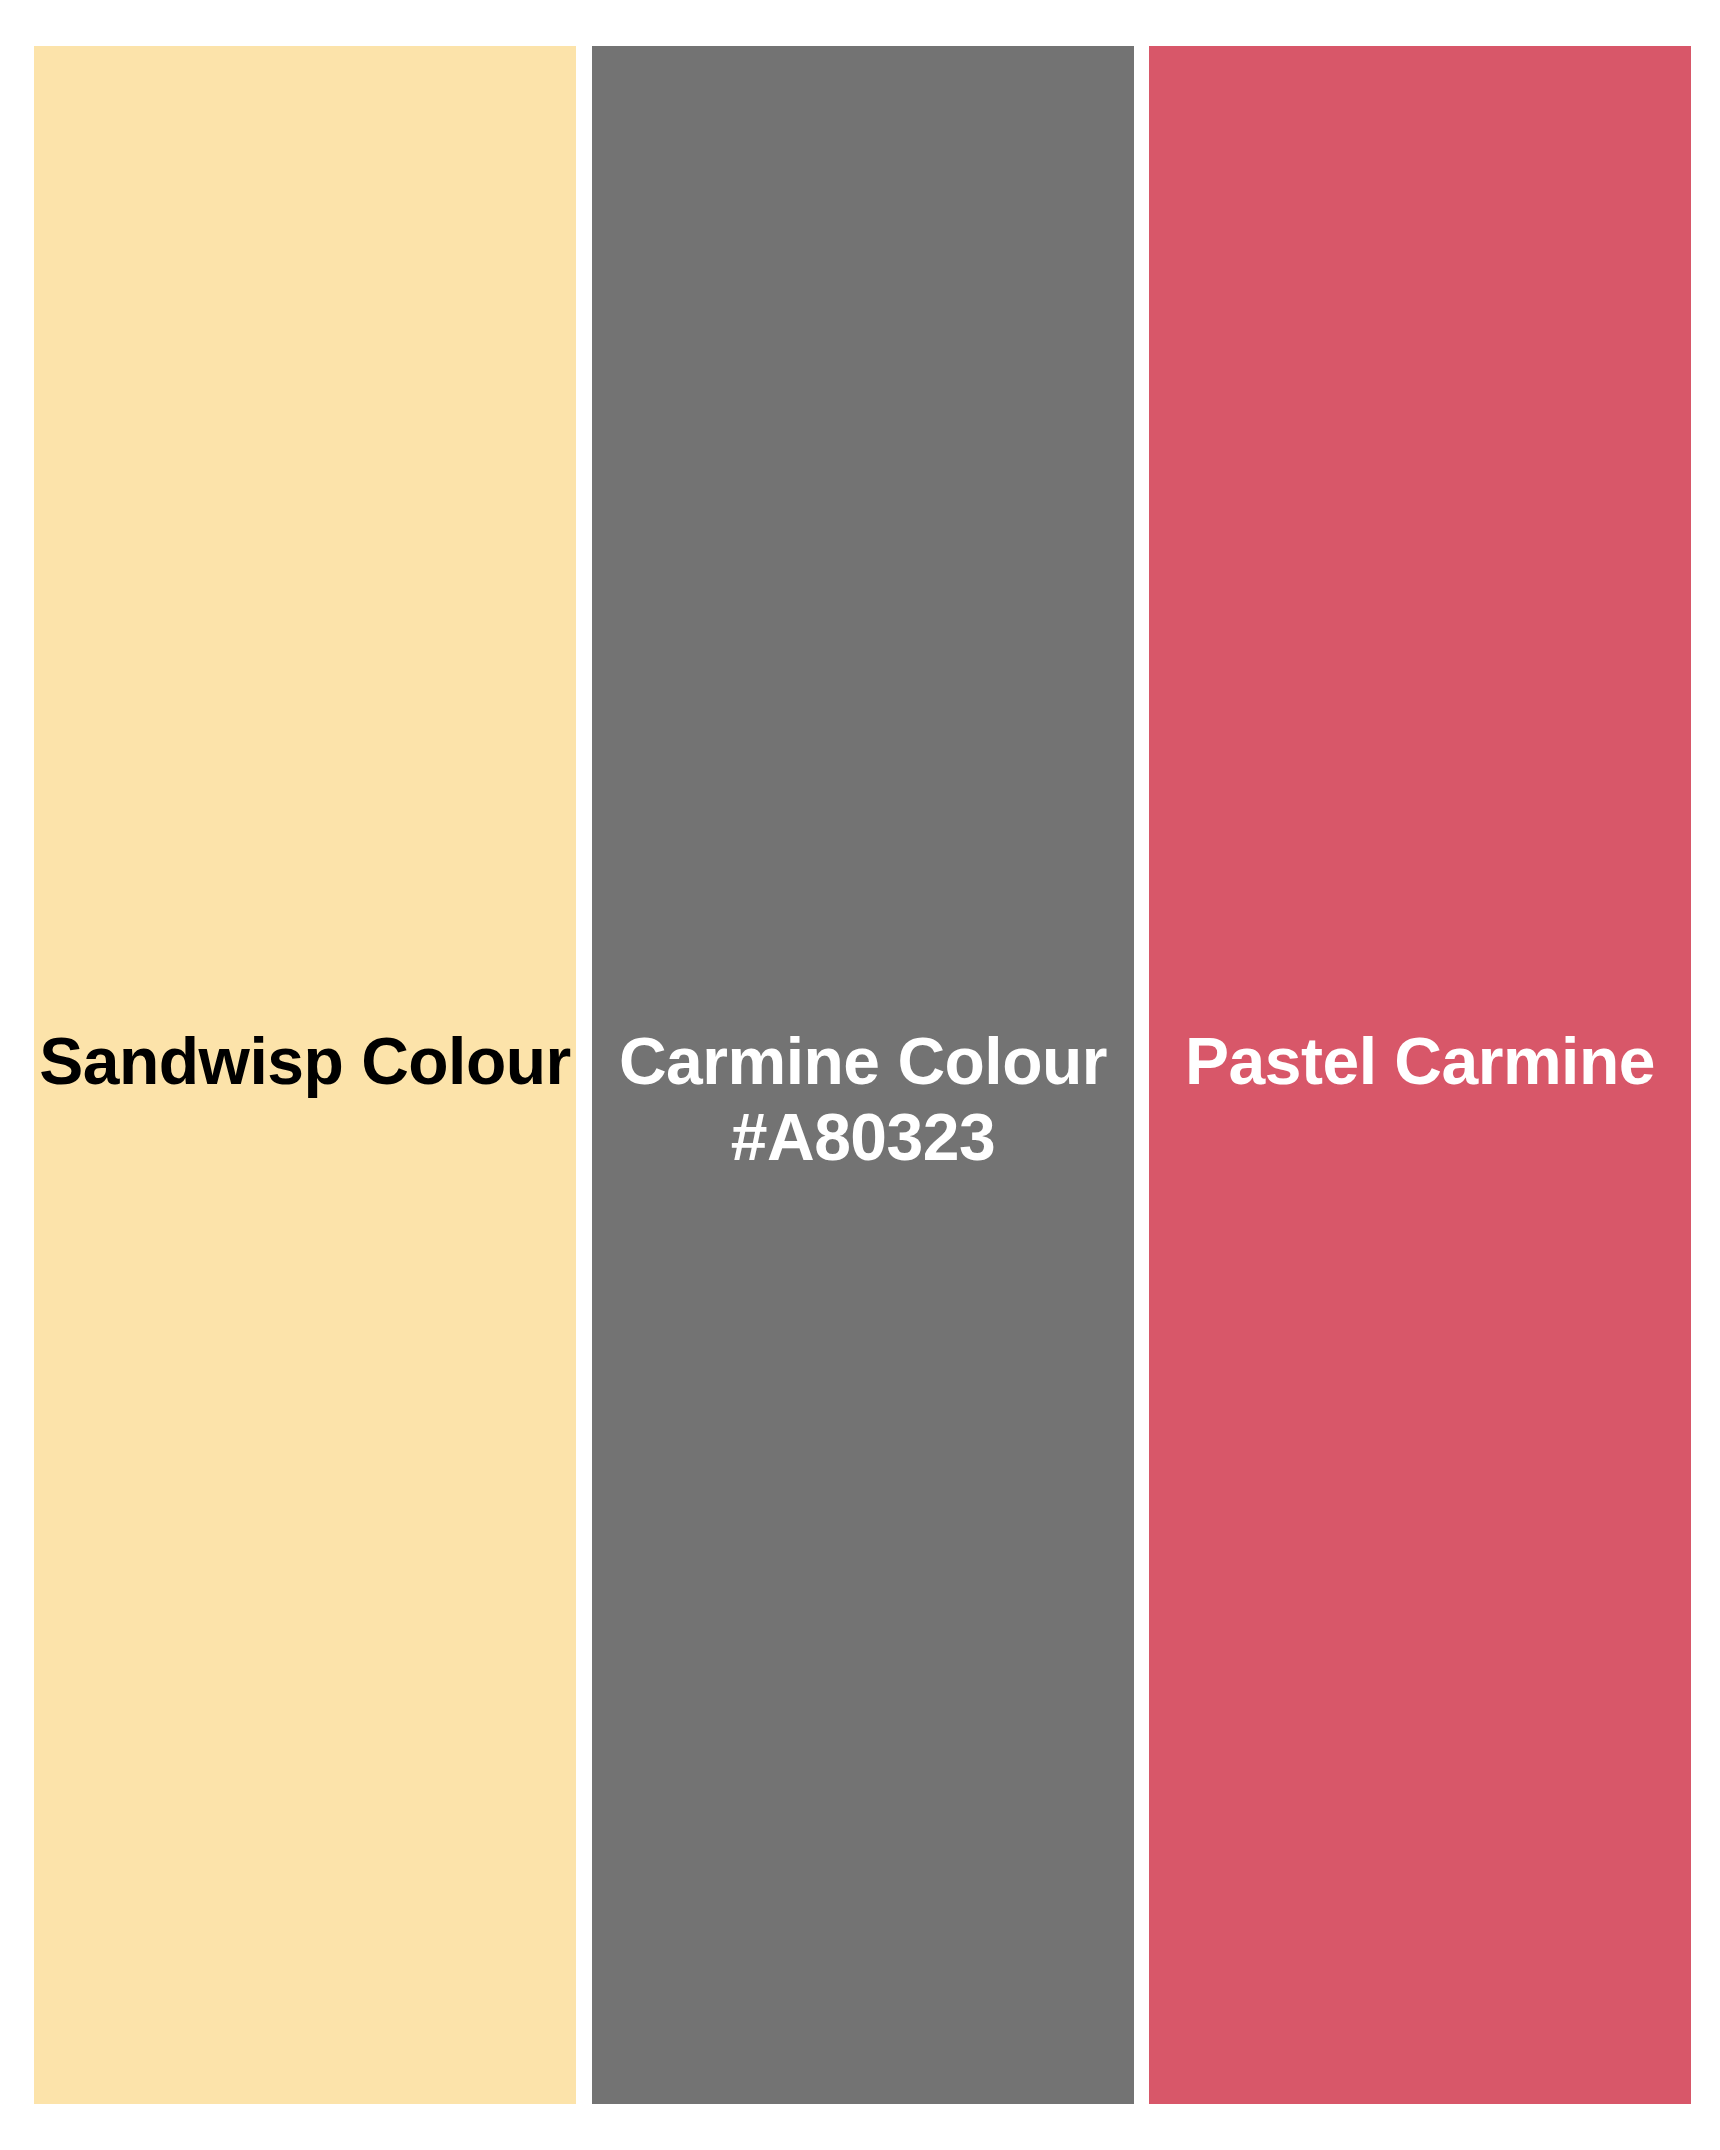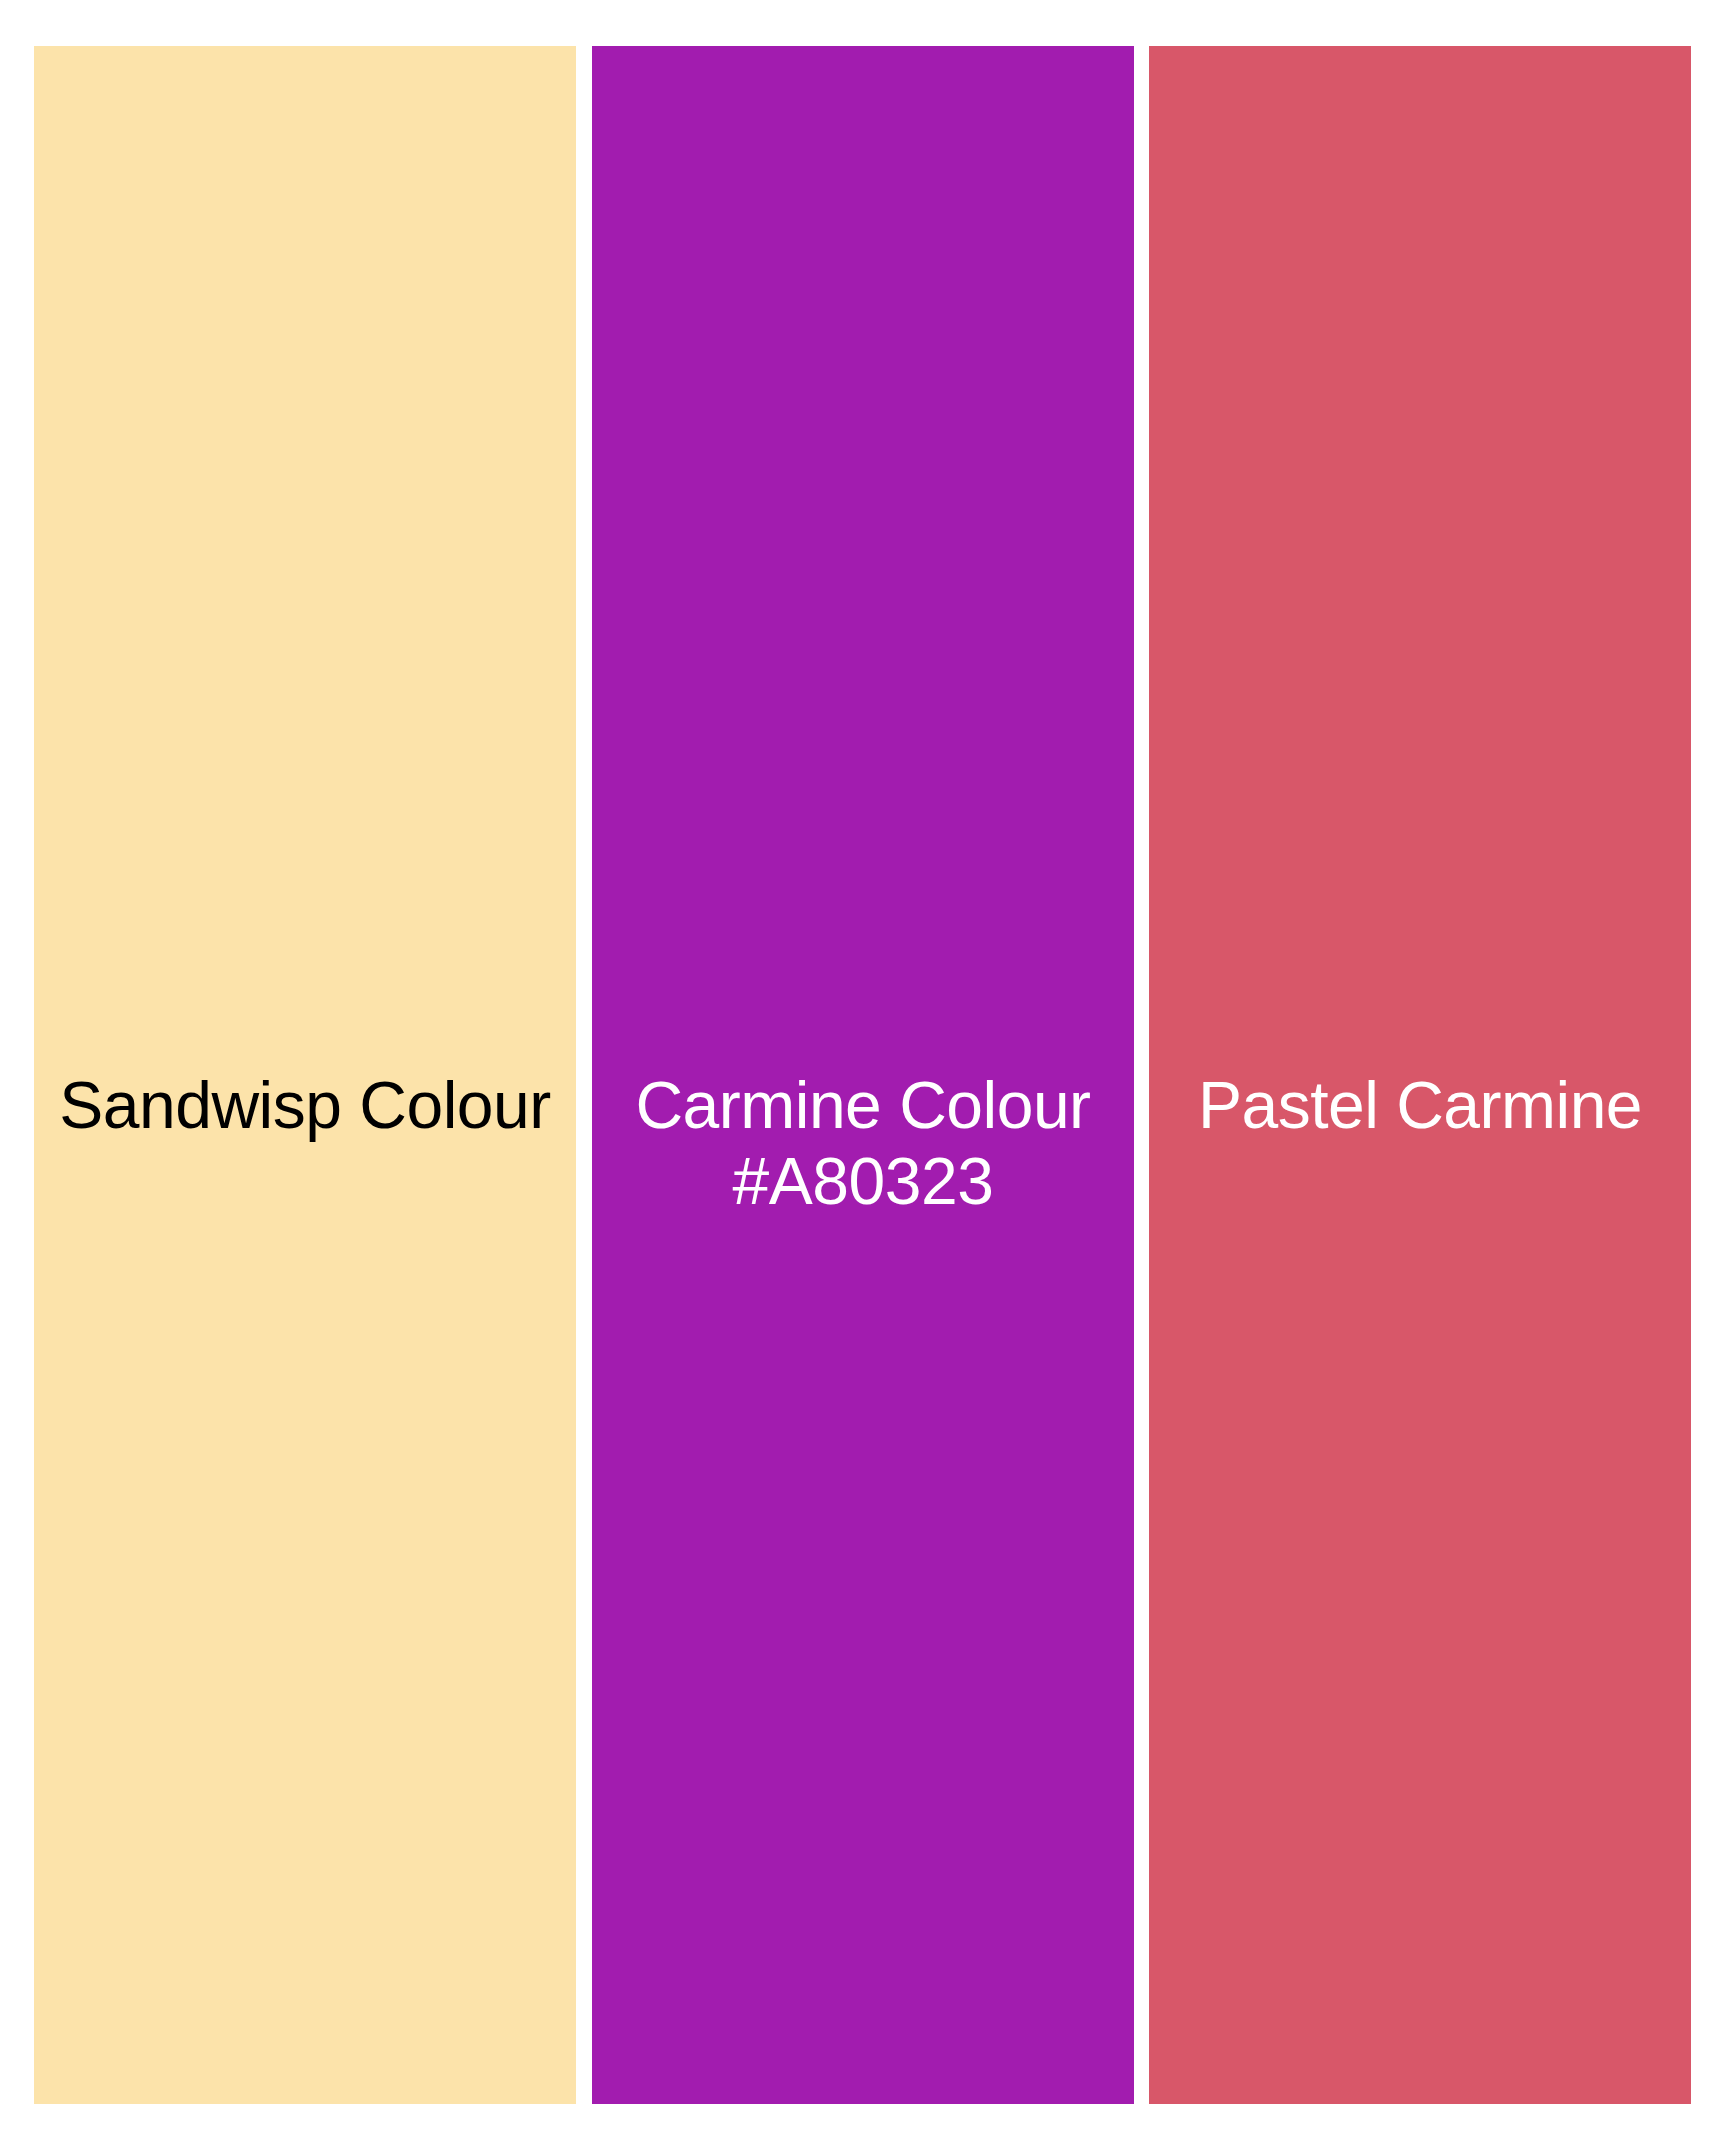--- a/index.html
+++ b/index.html
@@ -42,25 +42,24 @@
 
   
   .swatch-label {
     position: absolute;
     left: 0;
     right: 0;
     top: 977px;     
     text-align: center;
     line-height: 76px;
     font-size: 66px;
-    font-weight: 400;
+    font-weight: 700;
     font-stretch: condensed;
     letter-spacing: -0.5px;
     white-space: nowrap;
-    margin-top: 44px;
   }
 
   .swatch-name,
   .swatch-hex {
     display: block;
   }
 
   
   .ink-dark  .swatch-label { color: #000000; }
   .ink-light .swatch-label { color: #ffffff; }
@@ -69,21 +68,21 @@
 <body style="background: rgb(255, 255, 255);">
 
 <div id="palette-canvas" style="background: rgb(255, 255, 255);">
 
   <div class="swatch swatch-1 ink-dark" style="background-color: rgb(252, 227, 170);">
     <div class="swatch-label" style="color: rgb(0, 0, 0);">
       <span class="swatch-name">Sandwisp Colour</span>
     </div>
   </div>
 
-  <div class="swatch swatch-2 ink-light" style="background-color: #a21caf;">
+  <div class="swatch swatch-2 ink-light" style="background-color: #737373;">
     <div class="swatch-label" style="color: rgb(255, 255, 255);">
       <span class="swatch-name">Carmine Colour</span>
       <span class="swatch-hex">#A80323</span>
     </div>
   </div>
 
   <div class="swatch swatch-3 ink-light" style="background-color: rgb(216, 87, 105);">
     <div class="swatch-label" style="color: rgb(255, 255, 255);">
       <span class="swatch-name">Pastel Carmine</span>
     </div>

